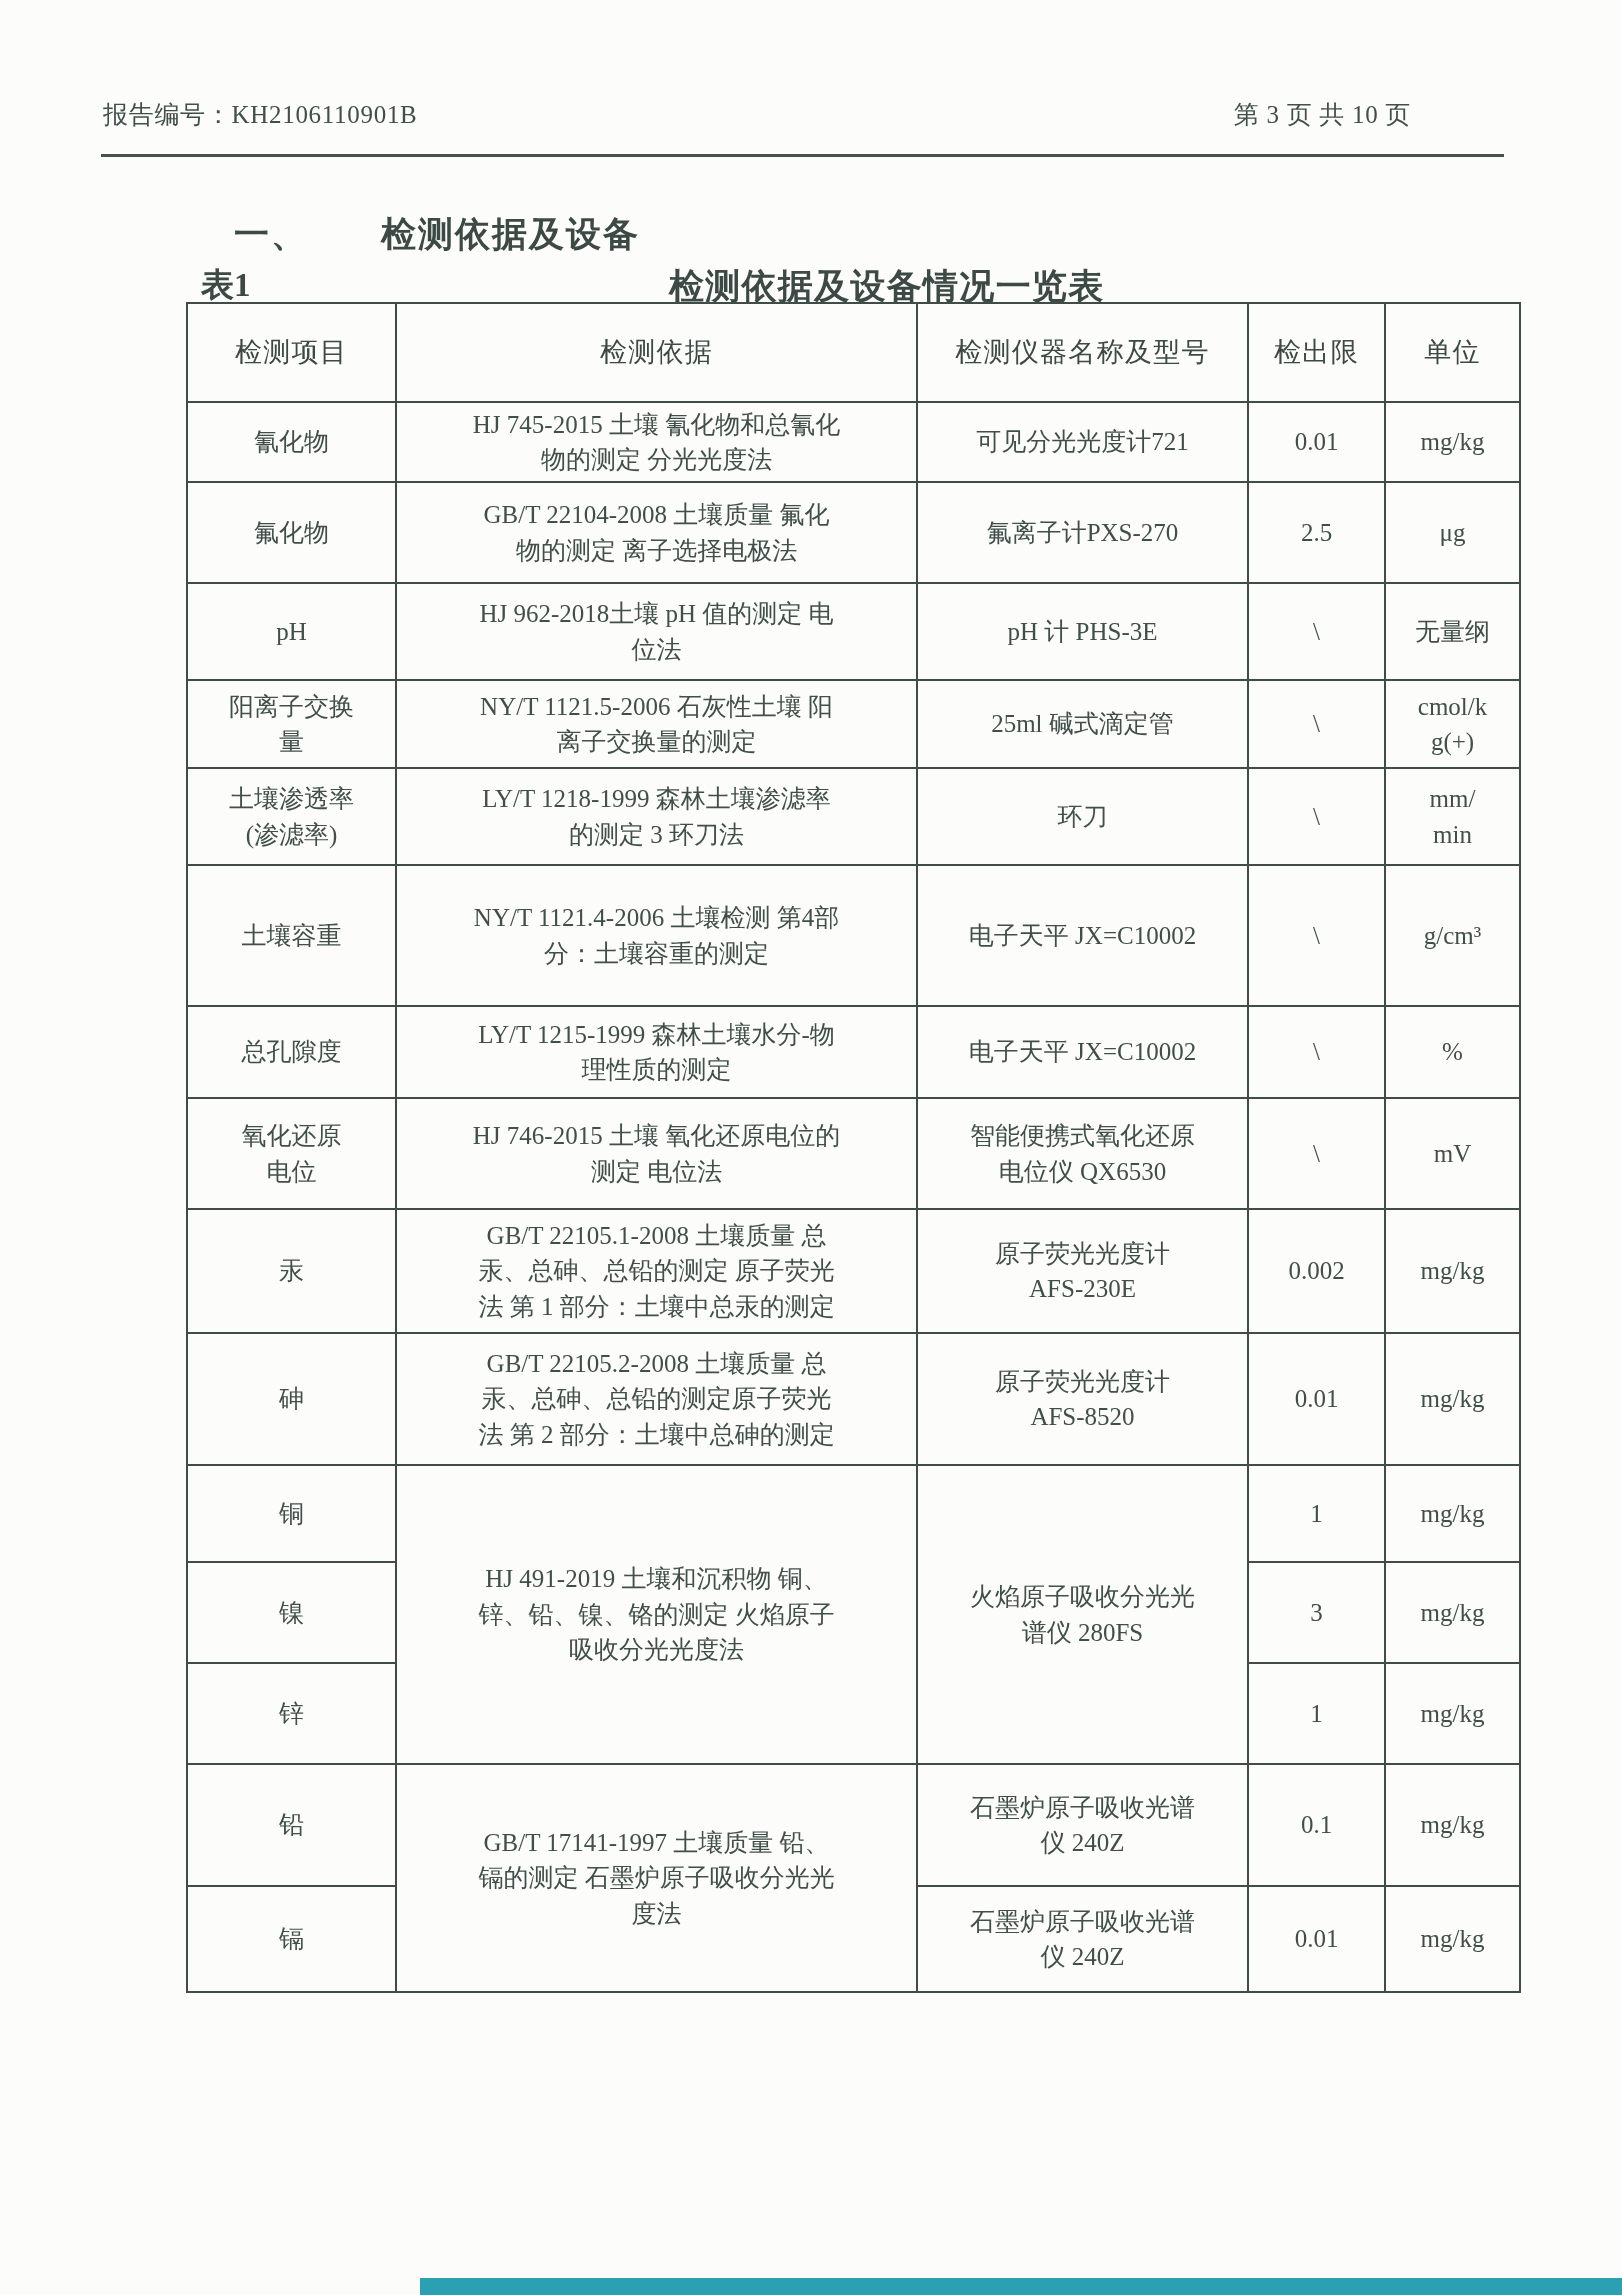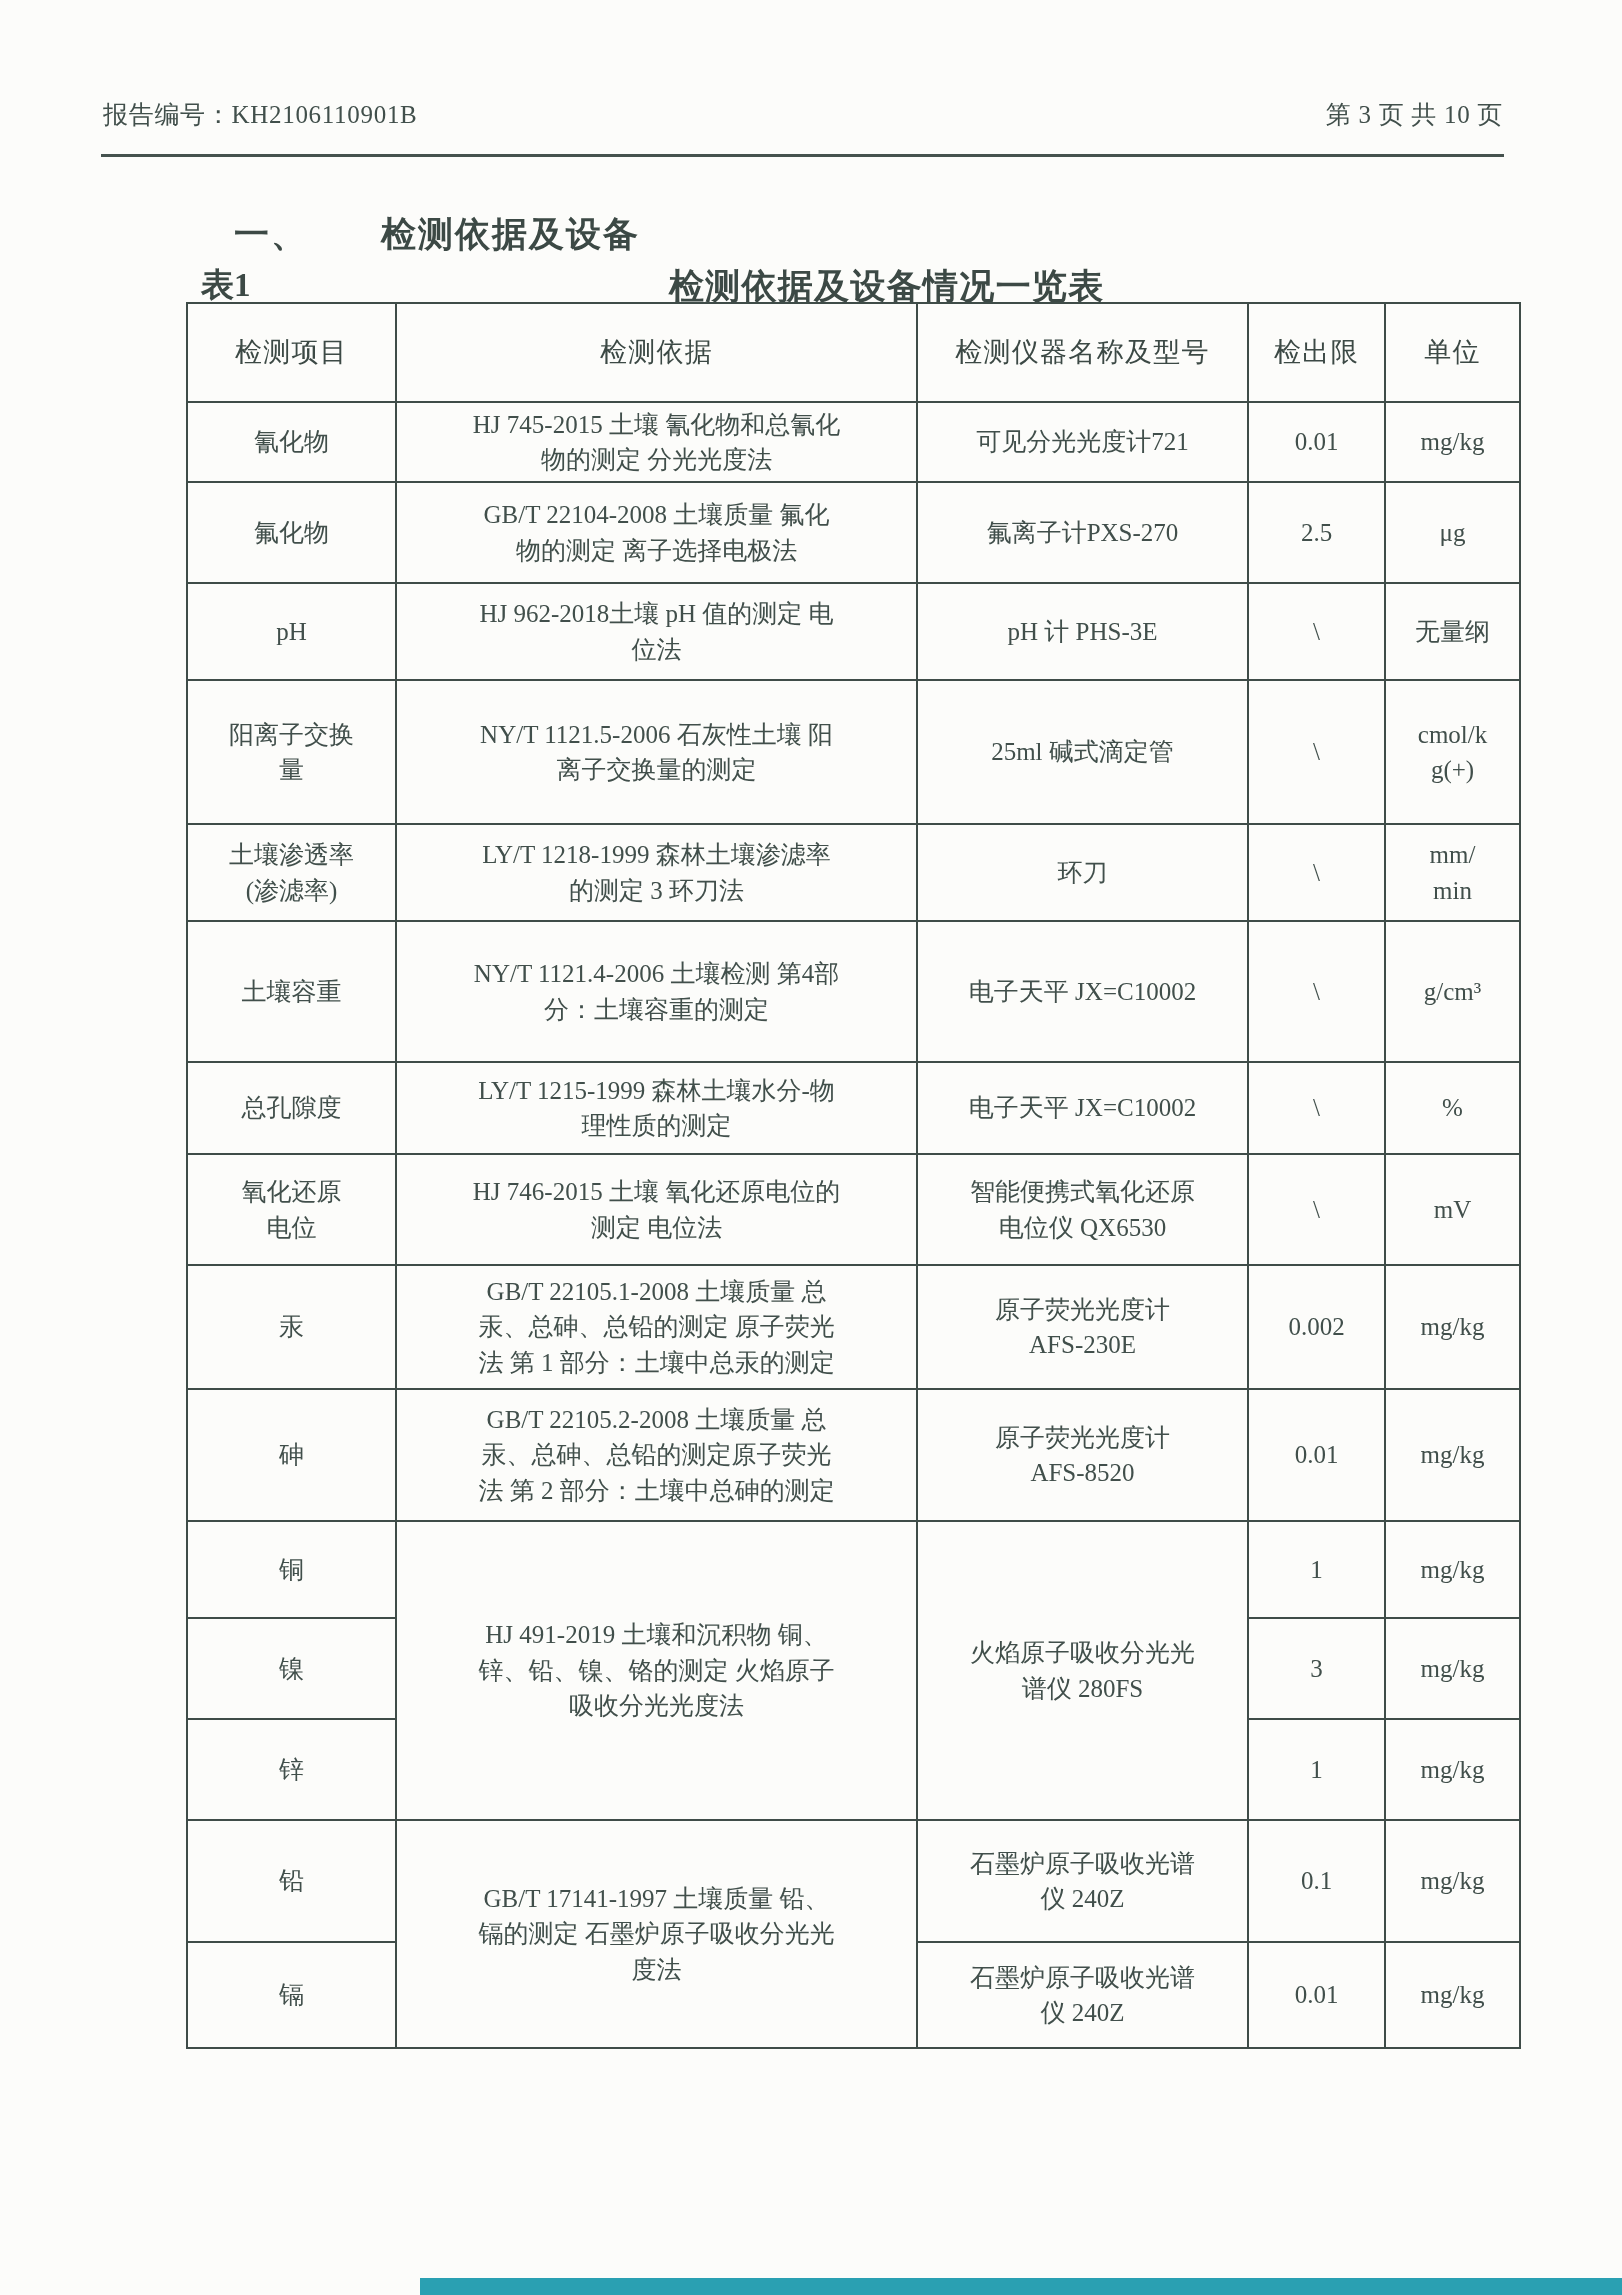--- a/index.html
+++ b/index.html
@@ -59,21 +59,21 @@
     background:#2aa0b2;
   }
 </style>
 </head>
 <body>
 
 <div class="page">
 
   <div class="hdr">
     <span>报告编号：KH2106110901B</span>
-    <span style="">第 3 页 共 10 页</span>
+    <span style="margin-right:92px;">第 3 页 共 10 页</span>
   </div>
   <div class="hdr-rule"></div>
 
   <div class="sec">
     <span>一、</span>
     <span>检测依据及设备</span>
   </div>
 
   <div class="tbl-line">
     <span class="tbl-label">表1</span>
@@ -115,21 +115,21 @@
           <td class="c-unit">μg</td>
         </tr>
         <tr style="height: 97px; border-radius: 22px;">
           <td class="c-item">pH</td>
           <td class="c-basis">HJ 962-2018土壤 pH 值的测定 电
 位法</td>
           <td class="c-inst">pH 计 PHS-3E</td>
           <td class="c-limit">\</td>
           <td class="c-unit">无量纲</td>
         </tr>
-        <tr style="height: 144px; padding-left: 25px;">
+        <tr style="height: 88px; padding-left: 25px;">
           <td class="c-item">阳离子交换
 量</td>
           <td class="c-basis">NY/T 1121.5-2006 石灰性土壤 阳
 离子交换量的测定</td>
           <td class="c-inst">25ml 碱式滴定管</td>
           <td class="c-limit">\</td>
           <td class="c-unit">cmol/k
 g(+)</td>
         </tr>
         <tr style="height: 97px;">

